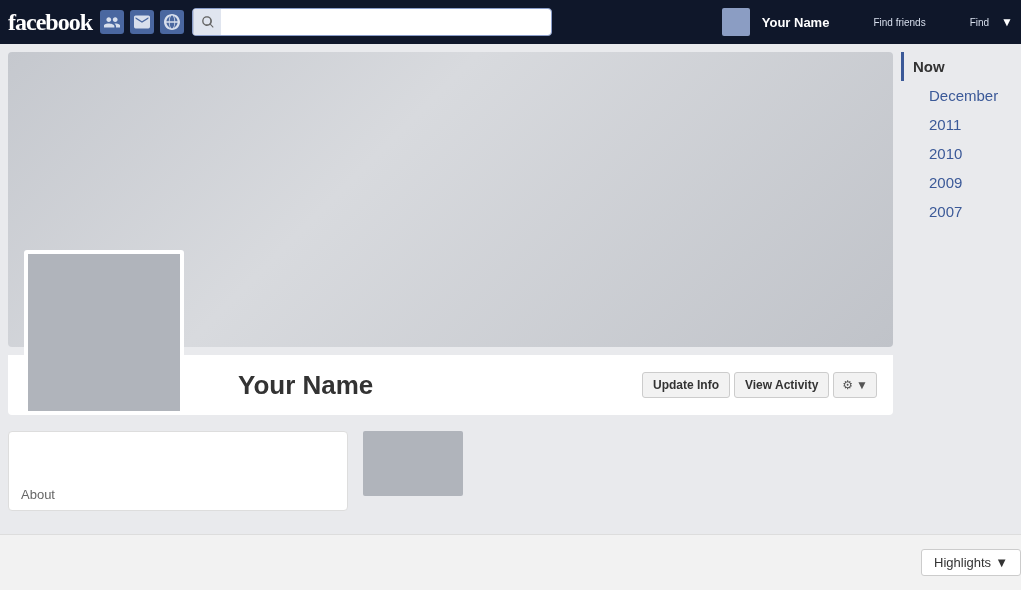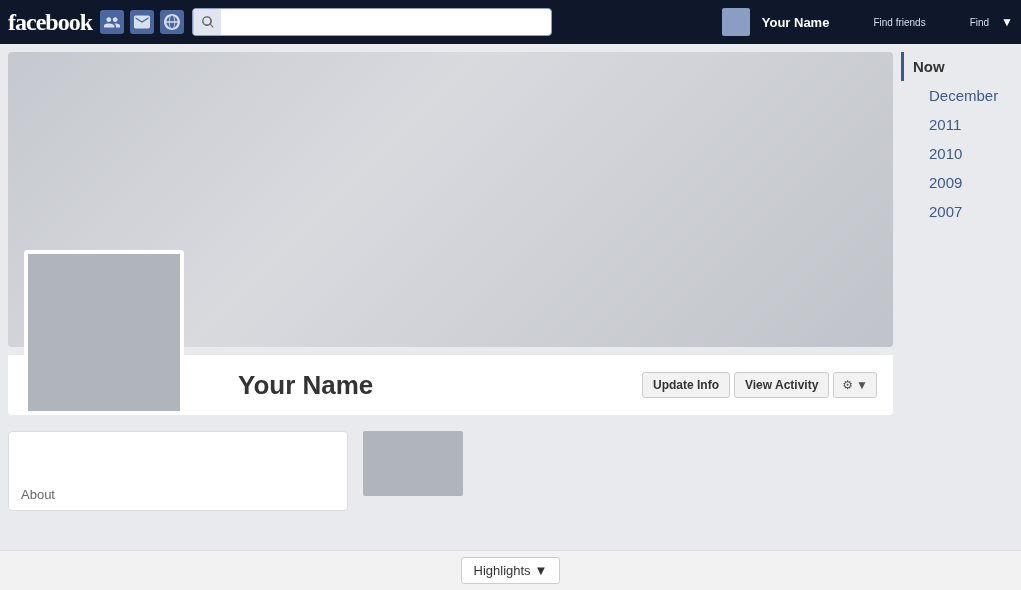--- a/index.html
+++ b/index.html
@@ -250,26 +250,26 @@
       border-left: 3px solid #3b5998;
       padding-left: 9px;
     }
 
     
     .highlights-bar {
       position: absolute;
       bottom: 0;
       left: 0;
       right: 0;
-      height: 40px;
+      height: 56px;
       background: #f2f2f2;
       border-top: 1px solid #ddd;
       display: flex;
       align-items: center;
-      justify-content: center;
+      justify-content: flex-end;
     }
     .highlights-btn {
       background: white;
       border: 1px solid #ccc;
       border-radius: 3px;
       padding: 5px 12px;
       font-size: 13px;
       cursor: pointer;
       color: #333;
       display: flex;

